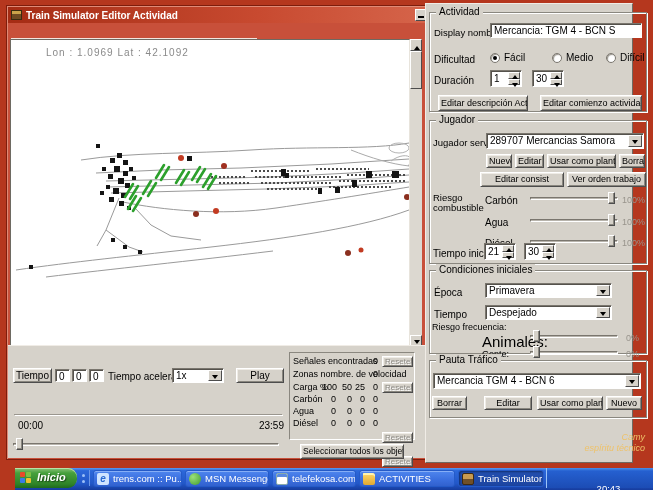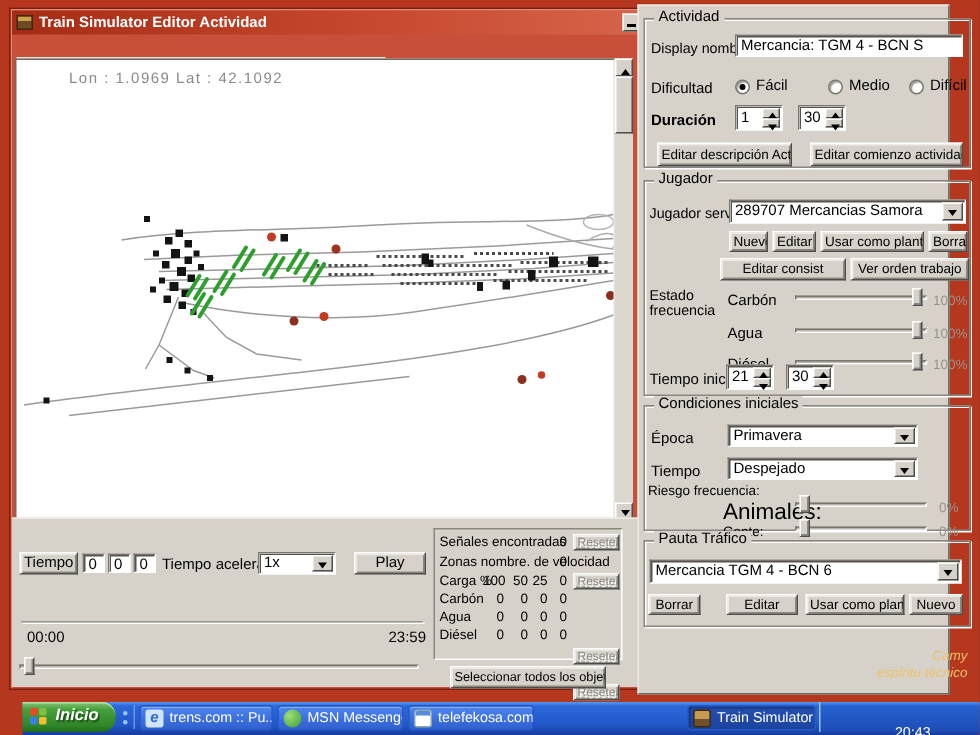--- a/index.html
+++ b/index.html
@@ -319,21 +319,21 @@
         <span>Fácil</span>
       </label>
       <label class="radio" style="left:122px;top:39px;">
         <span class="rdot"></span>
         <span>Medio</span>
       </label>
       <label class="radio" style="left:176px;top:39px;">
         <span class="rdot"></span>
         <span>Difícil</span>
       </label>
-      <span class="lbl" style="left:4px;top:62px;font-weight:bold;">Duración</span>
+      <span class="lbl" style="left:4px;top:62px;">Duración</span>
       <div class="spin" style="left:60px;top:57px;width:32px;height:17px;">
         <span class="spinval">1</span>
         <span class="spinbtns">
             <span class="sb up">
               <i></i>
             </span>
             <span class="sb dn">
               <i></i>
             </span>
           </span>
@@ -362,21 +362,21 @@
             <span class="carrow"></span>
           </span>
       </div>
       <button class="btn" style="left:56px;top:33px;width:26px;height:14px;font-size:9px;">Nuevo</button>
       <button class="btn" style="left:85px;top:33px;width:29px;height:14px;font-size:9px;">Editar</button>
       <button class="btn" style="left:117px;top:33px;width:69px;height:14px;font-size:9px;">Usar como plantilla</button>
       <button class="btn" style="left:189px;top:33px;width:26px;height:14px;font-size:9px;">Borrar</button>
       <button class="btn" style="left:50px;top:51px;width:84px;height:15px;font-size:9px;">Editar consist</button>
       <button class="btn" style="left:137px;top:51px;width:79px;height:15px;font-size:9px;">Ver orden trabajo</button>
 
-      <span class="lbl" style="left:3px;top:72px;width:48px;white-space:normal;font-size:9.5px;line-height:10px;">Estado frecuencia</span>
+      <span class="lbl" style="left:3px;top:72px;width:48px;white-space:normal;font-size:9.5px;line-height:10px;">Riesgo combustible</span>
       <span class="lbl" style="left:55px;top:74px;">Carbón</span>
       <div class="slider" style="left:100px;top:71px;width:88px;">
         <div class="strack"></div>
           <div class="sthumb" style="left:78px;"></div>
       </div>
       <span class="pct" style="left:192px;top:74px;">100%</span>
       <span class="lbl" style="left:55px;top:96px;">Agua</span>
       <div class="slider" style="left:100px;top:93px;width:88px;">
         <div class="strack"></div>
           <div class="sthumb" style="left:78px;"></div>
@@ -484,20 +484,24 @@
       <span>trens.com :: Pu...</span>
     </div>
     <div class="task" style="left:170px;width:84px;">
       <span class="ticn icn-msn"></span>
       <span>MSN Messenger</span>
     </div>
     <div class="task" style="left:257px;width:84px;">
       <span class="ticn icn-web"></span>
       <span>telefekosa.com-...</span>
     </div>
+    <div class="task" style="left:344px;width:96px;">
+      <span class="ticn icn-folder"></span>
+      <span>ACTIVITIES</span>
+    </div>
     <div class="task active" style="left:443px;width:86px;">
       <span class="ticn icn-train"></span>
       <span>Train Simulator Ed...</span>
     </div>
     <div class="tray">
       <span class="trayicn" style="background:#cfd8e8;box-shadow:inset 0 -3px 0 #5a6a8a;"></span>
       <span class="trayicn" style="background:radial-gradient(circle at 4px 4px,#fff,#b8c8e0);border-radius:50%;"></span>
       <span class="trayicn" style="background:radial-gradient(circle at 4px 4px,#9ce07a,#2f8428);border-radius:50%;"></span>
       <span class="trayicn" style="background:linear-gradient(180deg,#f0c868,#b88830);"></span>
       <span class="trayicn" style="background:radial-gradient(circle at 4px 4px,#8ac0f8,#2a5ac0);border-radius:50%;"></span>

